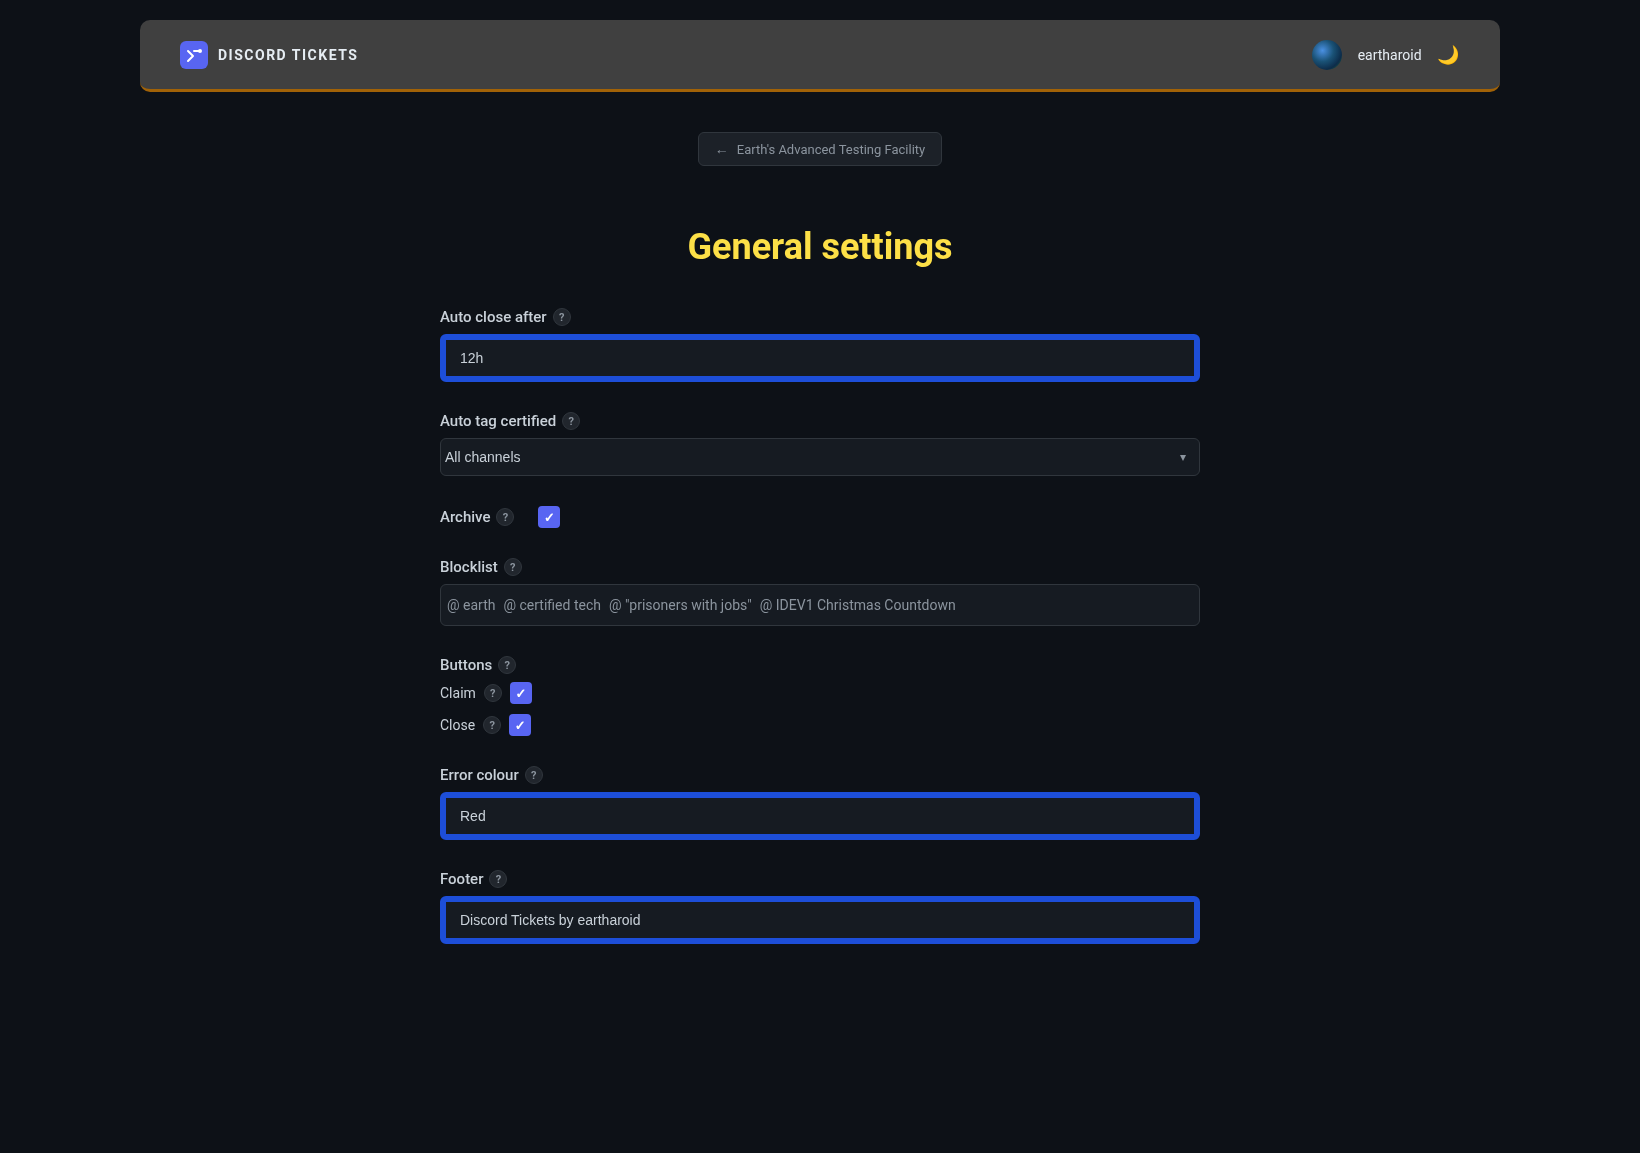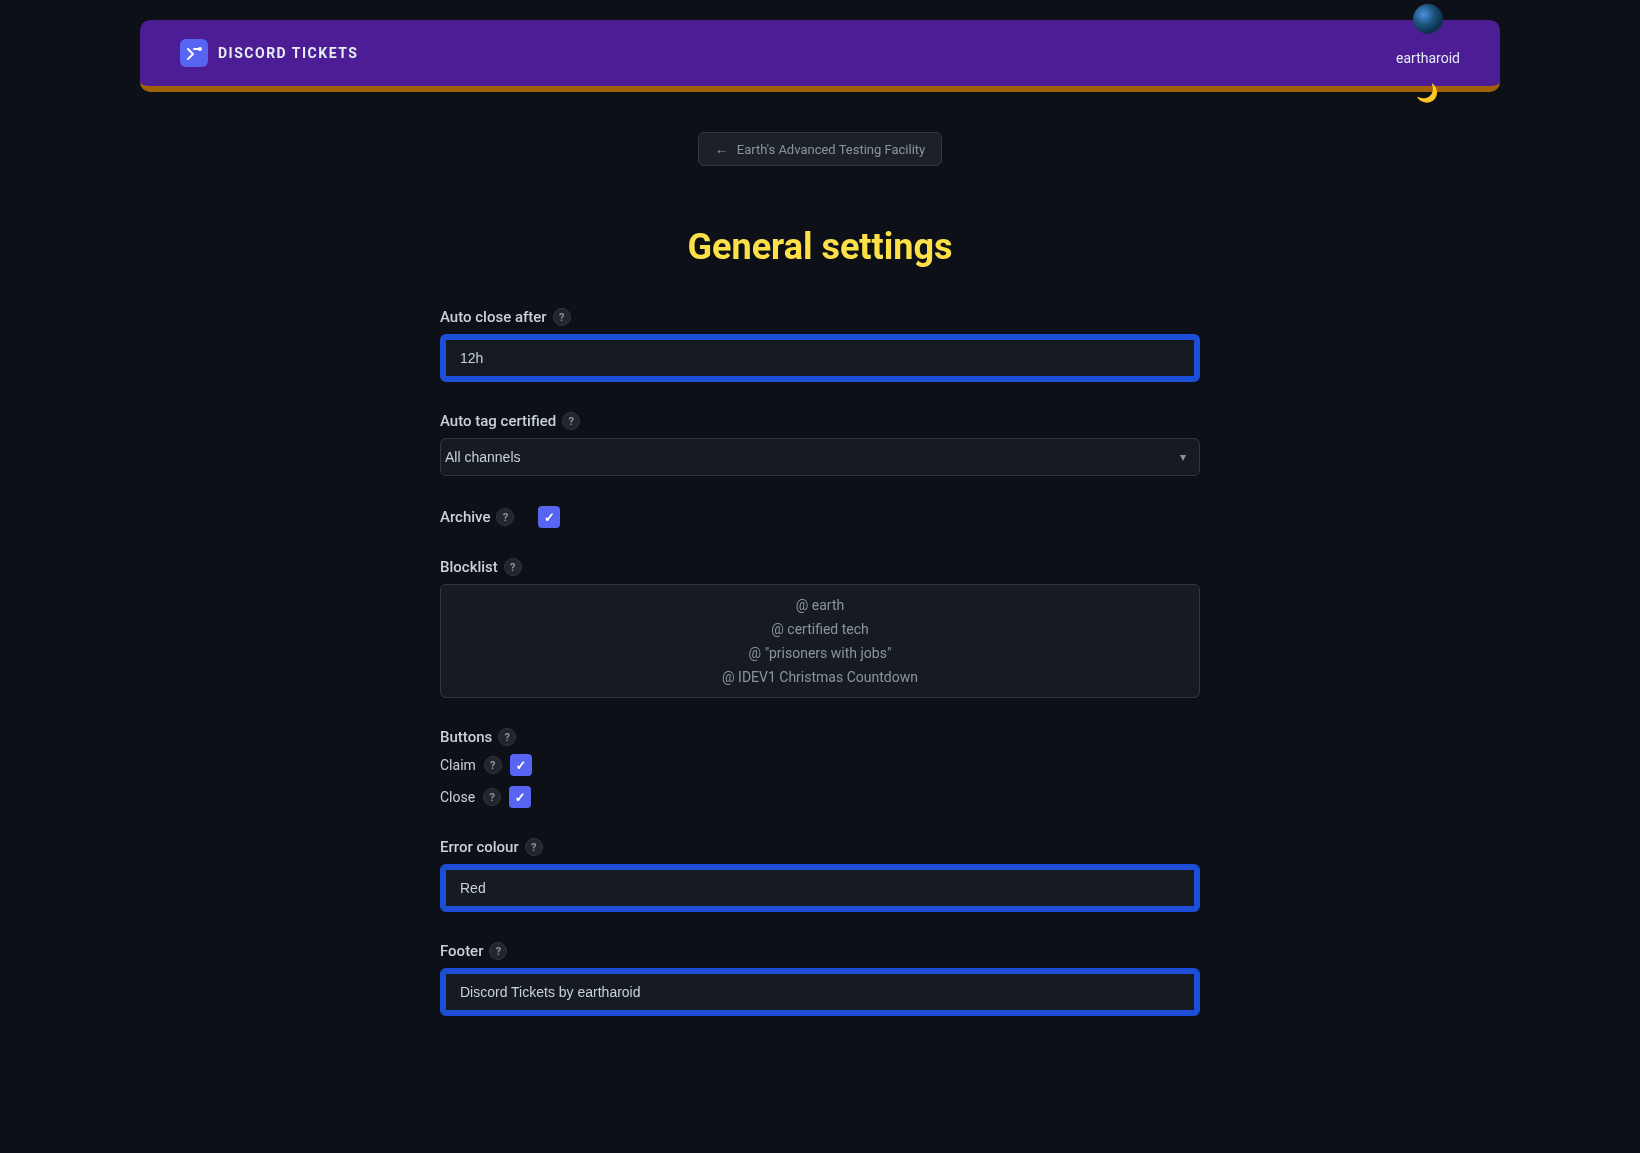--- a/index.html
+++ b/index.html
@@ -11,22 +11,22 @@
     body {
       background-color: #0d1117;
       font-family: -apple-system, BlinkMacSystemFont, 'Segoe UI', Roboto, sans-serif;
       color: #c9d1d9;
       min-height: 1153px;
       width: 1640px;
     }
 
     
     .navbar {
-      background-color: #4c1d95;
-      border-bottom: 6px solid #a16207;
+      background-color: #404040;
+      border-bottom: 3px solid #a16207;
       height: 72px;
       display: flex;
       align-items: center;
       justify-content: space-between;
       padding: 0 40px;
       margin: 20px 140px;
       border-radius: 10px;
     }
 
     .navbar-brand {
@@ -42,21 +42,20 @@
 
     .brand-icon {
       width: 28px;
       height: 28px;
     }
 
     .navbar-right {
       display: flex;
       align-items: center;
       gap: 16px;
-      flex-direction: column;
     }
 
     .user-avatar {
       width: 30px;
       height: 30px;
       border-radius: 50%;
       background: radial-gradient(circle at 35% 35%, #4a90e2 0%, #1a5276 40%, #0d2c4a 70%, #1a7a3a 100%);
       display: inline-block;
     }
 
@@ -208,23 +207,21 @@
       font-weight: 700;
     }
 
     
     .blocklist-box {
       background-color: #161b22;
       border: 1px solid #30363d;
       border-radius: 6px;
       padding: 12px 6px;
       display: flex;
-      flex-direction: column;
       gap: 8px;
-      align-items: center;
     }
 
     .blocklist-item {
       color: #8b949e;
       font-size: 14px;
       display: flex;
       align-items: center;
       gap: 4px;
     }
 

